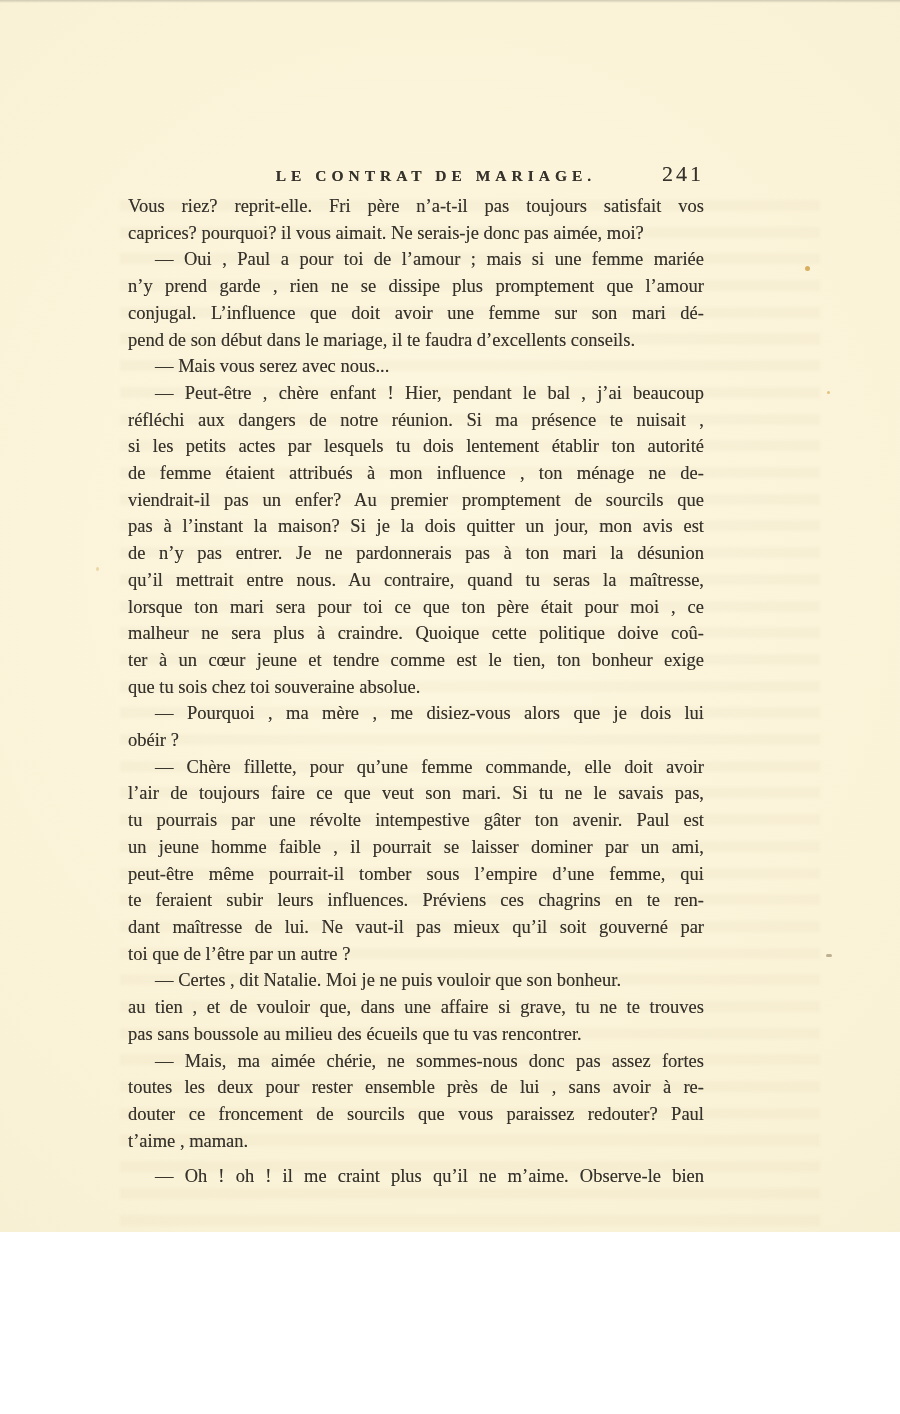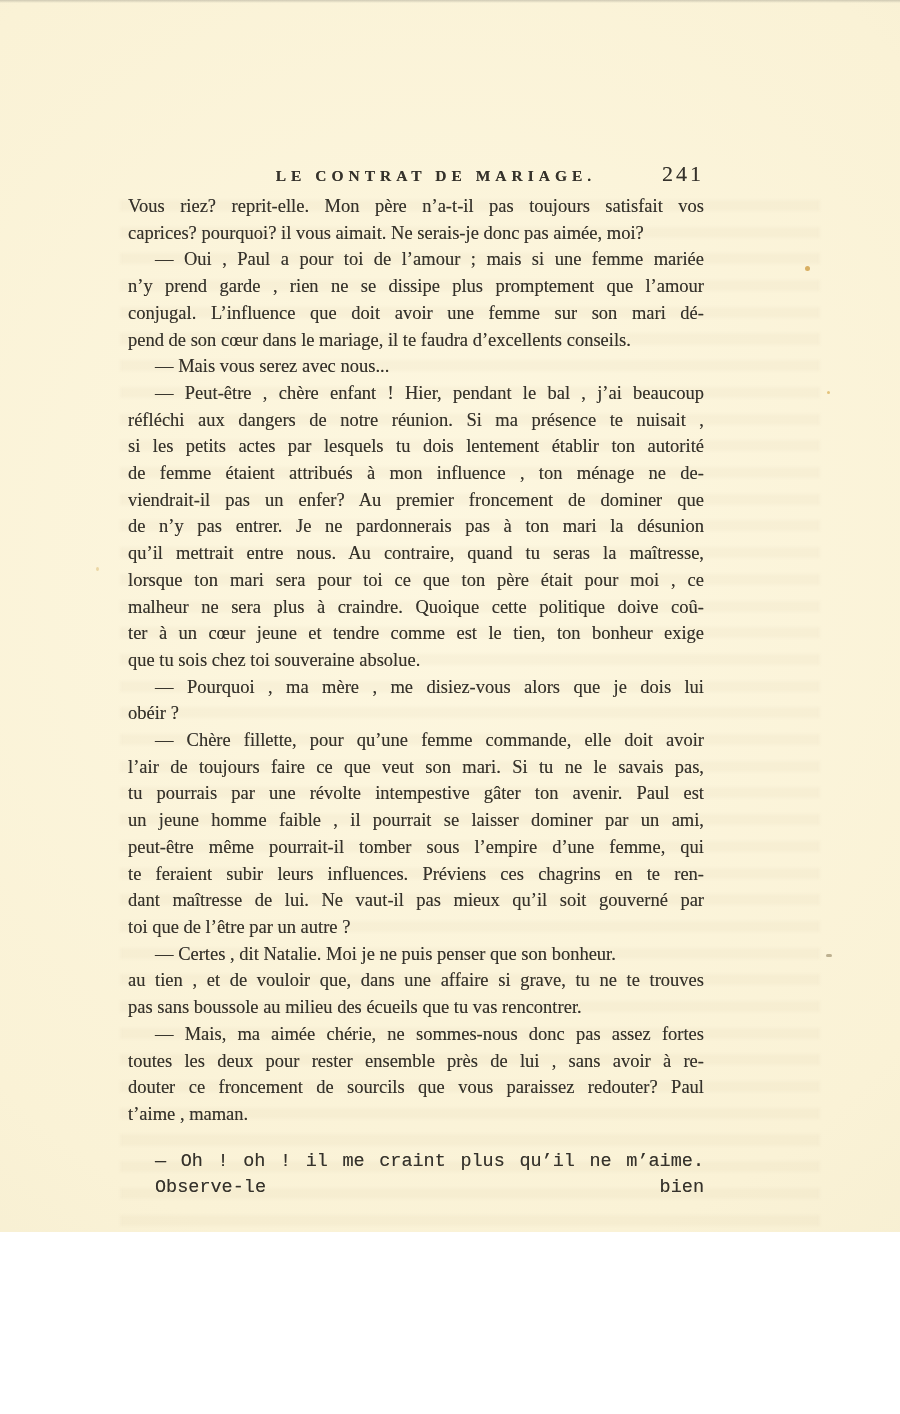--- a/index.html
+++ b/index.html
@@ -51,21 +51,21 @@
   }
   .text-block {
     position: absolute; top: 193px; left: 128px; width: 576px;
     font-size: 18.5px; line-height: 26.7px;
     color: var(--ink);
     text-shadow: 0 0 0.5px rgba(53,50,43,0.5);
   }
   .line { text-align: justify; text-align-last: justify; }
   .line.end { text-align: right; text-align-last: left; }
   .line.indent { padding-left: 27px; }
-  .line.space-before { margin-top: 21px; font-family: Liberation Mono, monospace; }
+  .line.space-before { margin-top: 9px; }
   .footer-line {
     position: absolute; top: 1240px; left: 128px; width: 576px; height: 28px;
     color: var(--ink);
     text-shadow: 0 0 0.5px rgba(53,50,43,0.5);
   }
   .sig {
     position: absolute; left: 64px; top: 4px;
     font-size: 14.5px; font-weight: 400; letter-spacing: 2.5px;
     white-space: nowrap;
   }
@@ -82,49 +82,50 @@
 
   <div class="ghost"></div>
 
   <header class="running-head">
     <span class="head-title">LE CONTRAT DE MARIAGE.</span>
     <span class="folio">241</span>
   </header>
 
   <main class="text-block">
 
-  <div class="line">Vous riez? reprit-elle. Mon père n’a-t-il pas toujours satisfait vos</div>
+  <div class="line">Vous riez? reprit-elle. Fri père n’a-t-il pas toujours satisfait vos</div>
       <div class="line end">caprices? pourquoi? il vous aimait. Ne serais-je donc pas aimée, moi?</div>
       <div class="line indent">— Oui , Paul a pour toi de l’amour ; mais si une femme mariée</div>
       <div class="line">n’y prend garde , rien ne se dissipe plus promptement que l’amour</div>
       <div class="line">conjugal. L’influence que doit avoir une femme sur son mari dé-</div>
-      <div class="line end">pend de son cœur dans le mariage, il te faudra d’excellents conseils.</div>
+      <div class="line end">pend de son début dans le mariage, il te faudra d’excellents conseils.</div>
       <div class="line indent end">— Mais vous serez avec nous...</div>
       <div class="line indent">— Peut-être , chère enfant ! Hier, pendant le bal , j’ai beaucoup</div>
       <div class="line">réfléchi aux dangers de notre réunion. Si ma présence te nuisait ,</div>
       <div class="line">si les petits actes par lesquels tu dois lentement établir ton autorité</div>
       <div class="line">de femme étaient attribués à mon influence , ton ménage ne de-</div>
-      <div class="line">viendrait-il pas un enfer? Au premier froncement de dominer que</div>
+      <div class="line">viendrait-il pas un enfer? Au premier promptement de sourcils que</div>
+      <div class="line">pas à l’instant la maison? Si je la dois quitter un jour, mon avis est</div>
       <div class="line">de n’y pas entrer. Je ne pardonnerais pas à ton mari la désunion</div>
       <div class="line">qu’il mettrait entre nous. Au contraire, quand tu seras la maîtresse,</div>
       <div class="line">lorsque ton mari sera pour toi ce que ton père était pour moi , ce</div>
       <div class="line">malheur ne sera plus à craindre. Quoique cette politique doive coû-</div>
       <div class="line">ter à un cœur jeune et tendre comme est le tien, ton bonheur exige</div>
       <div class="line end">que tu sois chez toi souveraine absolue.</div>
       <div class="line indent">— Pourquoi , ma mère , me disiez-vous alors que je dois lui</div>
       <div class="line end">obéir ?</div>
       <div class="line indent">— Chère fillette, pour qu’une femme commande, elle doit avoir</div>
       <div class="line">l’air de toujours faire ce que veut son mari. Si tu ne le savais pas,</div>
       <div class="line">tu pourrais par une révolte intempestive gâter ton avenir. Paul est</div>
       <div class="line">un jeune homme faible , il pourrait se laisser dominer par un ami,</div>
       <div class="line">peut-être même pourrait-il tomber sous l’empire d’une femme, qui</div>
       <div class="line">te feraient subir leurs influences. Préviens ces chagrins en te ren-</div>
       <div class="line">dant maîtresse de lui. Ne vaut-il pas mieux qu’il soit gouverné par</div>
       <div class="line end">toi que de l’être par un autre ?</div>
-      <div class="line indent end">— Certes , dit Natalie. Moi je ne puis penser que son bonheur.</div>
+      <div class="line indent end">— Certes , dit Natalie. Moi je ne puis vouloir que son bonheur.</div>
       <div class="line">au tien , et de vouloir que, dans une affaire si grave, tu ne te trouves</div>
       <div class="line end">pas sans boussole au milieu des écueils que tu vas rencontrer.</div>
       <div class="line indent">— Mais, ma aimée chérie, ne sommes-nous donc pas assez fortes</div>
       <div class="line">toutes les deux pour rester ensemble près de lui , sans avoir à re-</div>
       <div class="line">douter ce froncement de sourcils que vous paraissez redouter? Paul</div>
       <div class="line end">t’aime , maman.</div>
       <div class="line indent space-before">— Oh ! oh ! il me craint plus qu’il ne m’aime. Observe-le bien</div>
     </main>
 
   <footer class="footer-line">

